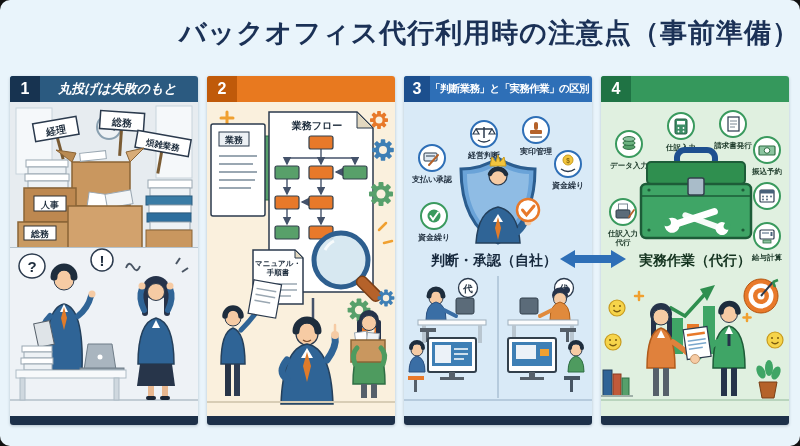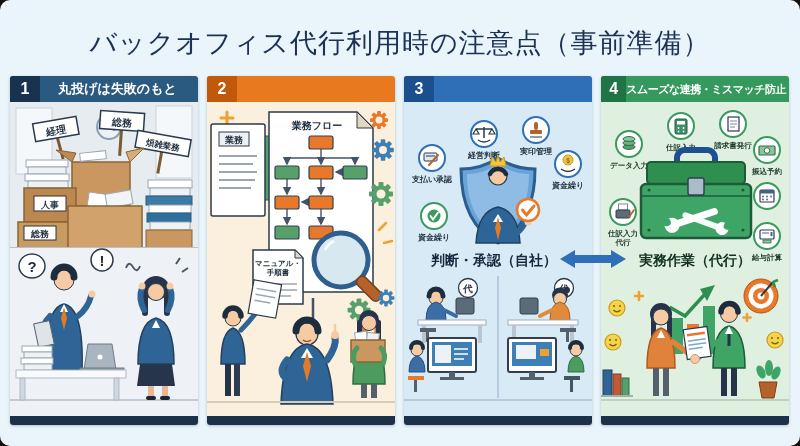--- a/index.html
+++ b/index.html
@@ -2,35 +2,35 @@
 <html><head>
 <meta charset="utf-8">
 <style>
   html,body { margin:0; padding:0; background:#111; }
   .canvas {
     width:800px; height:446px; position:relative; overflow:hidden;
     border-radius:10px;
     font-family:"Liberation Sans","DejaVu Sans",sans-serif;
   }
   .main-title {
-    margin:10px; padding-top:15px; text-align:center;
-    font-size:27px; font-weight:400; letter-spacing:1px;
+    margin:0; padding-top:15px; text-align:right;
+    font-size:27px; font-weight:700; letter-spacing:1px;
   }
   .panels { position:absolute; left:10px; top:76px; display:flex; gap:9px; }
   .panel {
     width:188px; height:349px; display:flex; flex-direction:column;
     border-radius:3px; overflow:hidden; box-shadow:0 1px 3px rgba(20,40,60,.25);
   }
   .phead { height:26px; display:flex; align-items:center; color:#fff; flex:none; }
   .pnum {
     width:30px; height:26px; display:flex; align-items:center; justify-content:center;
     font-size:16px; font-weight:bold;
   }
   .ptitle { flex:1; text-align:center; font-weight:bold; padding-right:3px; white-space:nowrap; }
-  .panel:nth-child(1) .ptitle { font-size:13px; }
+  .panel:nth-child(1) .ptitle { font-size:13px;font-style:italic; }
   .panel:nth-child(2) .ptitle { font-size:12px; letter-spacing:-0.3px; }
   .panel:nth-child(3) .ptitle { font-size:10.5px; letter-spacing:-0.6px; }
   .panel:nth-child(4) .ptitle { font-size:11px; letter-spacing:-0.5px; }
   .scene { flex:1; }
   .scene svg { display:block; width:188px; height:314px; }
   .pfoot { height:9px; flex:none; }
   .bridge { position:absolute; left:559px; top:247px; }
   svg text { font-family:"Liberation Sans","DejaVu Sans",sans-serif; font-weight:bold; }
 </style>
 </head>
@@ -320,20 +320,21 @@
           </g>
           <line x1="0" y1="300" x2="188" y2="300" stroke="#d8cdb5" stroke-width="2"></line>
         </svg>
       </div>
       <div class="pfoot" style="background-color: rgb(29, 48, 73);"></div>
     </section>
 
     <section class="panel">
       <header class="phead" style="background-color: rgb(46, 111, 183);">
         <span class="pnum" style="background-color: rgb(28, 79, 142);">3</span>
+        <span class="ptitle">「判断業務」と「実務作業」の区別</span>
       </header>
       <div class="scene">
         <svg viewBox="0 0 188 314">
           <rect x="0" y="0" width="188" height="314" fill="#d9eaf7" style="fill: rgb(217, 234, 247);"></rect>
           <g>
             <circle cx="80" cy="32" r="13" fill="#fff" stroke="#2e6fb7" stroke-width="2"></circle>
             <line x1="80" y1="25" x2="80" y2="36" stroke="#2b3a4d" stroke-width="1.5"></line>
             <line x1="72" y1="27" x2="88" y2="27" stroke="#2b3a4d" stroke-width="1.5"></line>
             <path d="M72,27 l-3,5 h6 z" fill="none" stroke="#2b3a4d" stroke-width="1.2"></path>
             <path d="M88,27 l-3,5 h6 z" fill="none" stroke="#2b3a4d" stroke-width="1.2"></path>
@@ -444,21 +445,20 @@
           </g>
           <line x1="0" y1="298" x2="188" y2="298" stroke="#b6cbdd" stroke-width="2"></line>
         </svg>
       </div>
       <div class="pfoot" style="background-color: rgb(29, 48, 73);"></div>
     </section>
 
     <section class="panel">
       <header class="phead" style="background-color: rgb(53, 152, 92);">
         <span class="pnum" style="background-color: rgb(31, 115, 68);">4</span>
-        <span class="ptitle">スムーズな連携・ミスマッチ防止</span>
       </header>
       <div class="scene">
         <svg viewBox="0 0 188 314">
           <rect x="0" y="0" width="188" height="314" fill="#e0f0e0" style="fill: rgb(224, 240, 224);"></rect>
           <g>
             <circle cx="28" cy="42" r="13" fill="#fff" stroke="#3a9a5e" stroke-width="2"></circle>
             <ellipse cx="28" cy="45" rx="6" ry="2.4" fill="#57a06b" stroke="#2f6e44"></ellipse>
             <ellipse cx="28" cy="41" rx="6" ry="2.4" fill="#6db381" stroke="#2f6e44"></ellipse>
             <ellipse cx="28" cy="37" rx="6" ry="2.4" fill="#8cc4a0" stroke="#2f6e44"></ellipse>
             <text x="28" y="66" font-size="7.5" text-anchor="middle" fill="#1d3a2a">データ入力</text>

